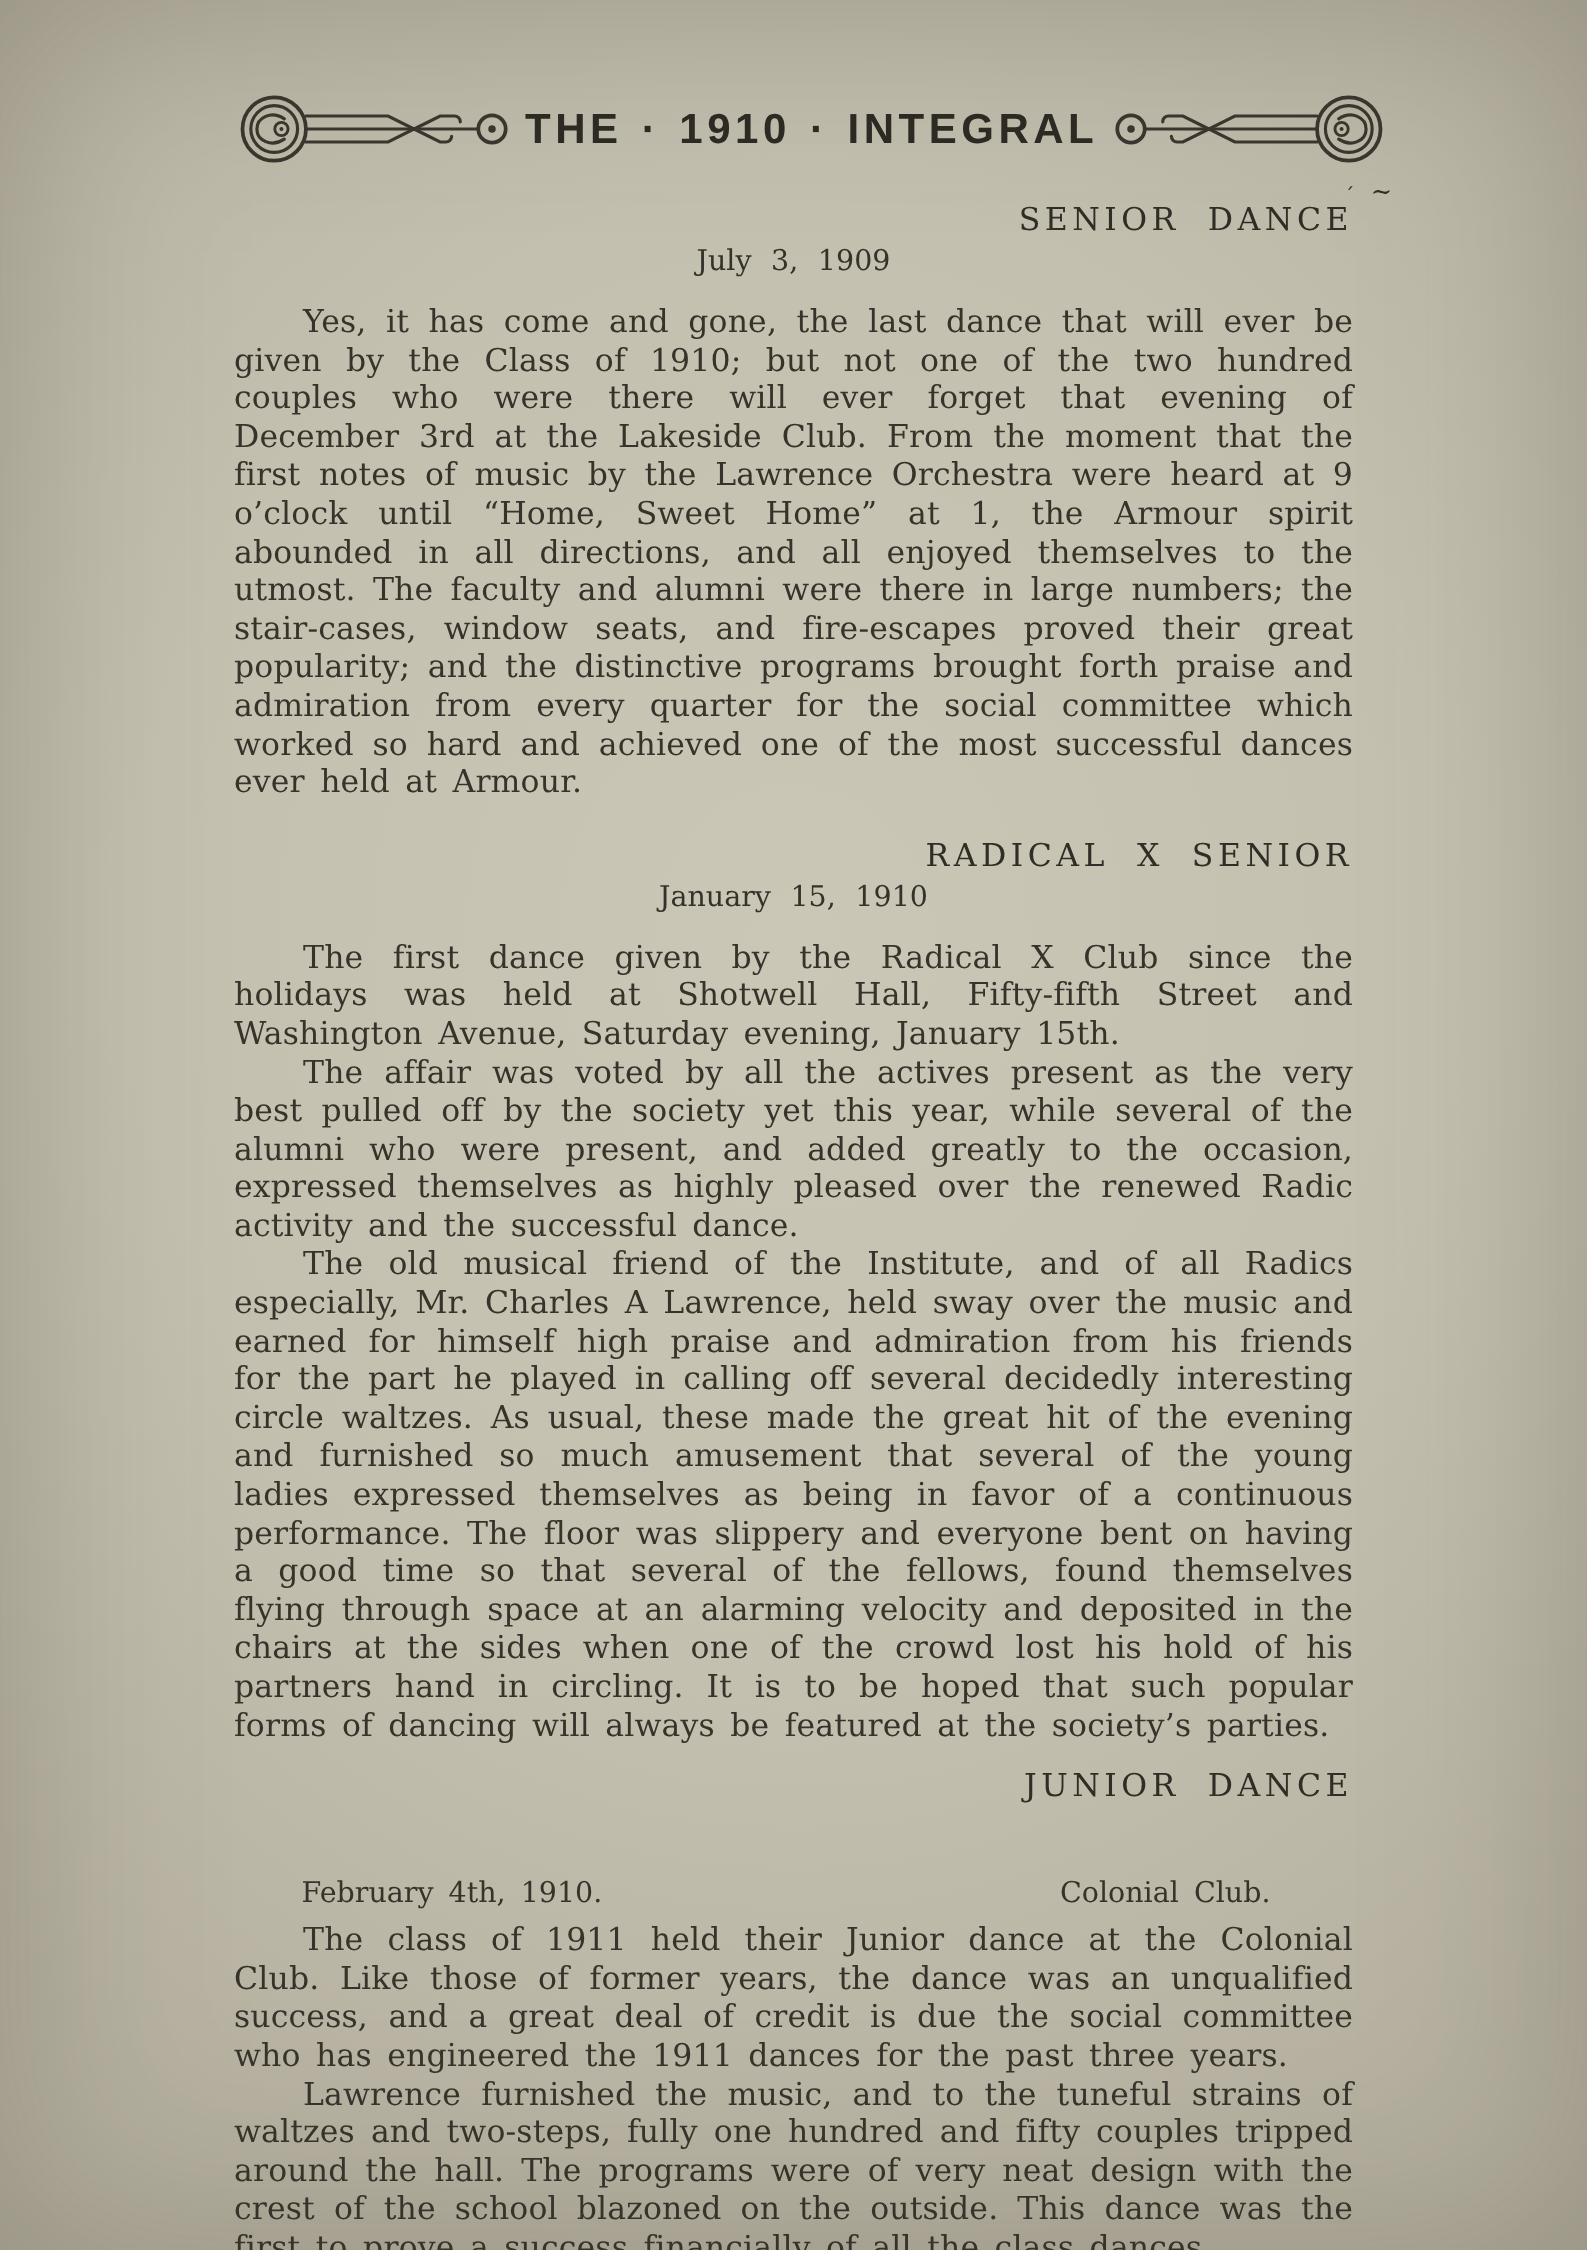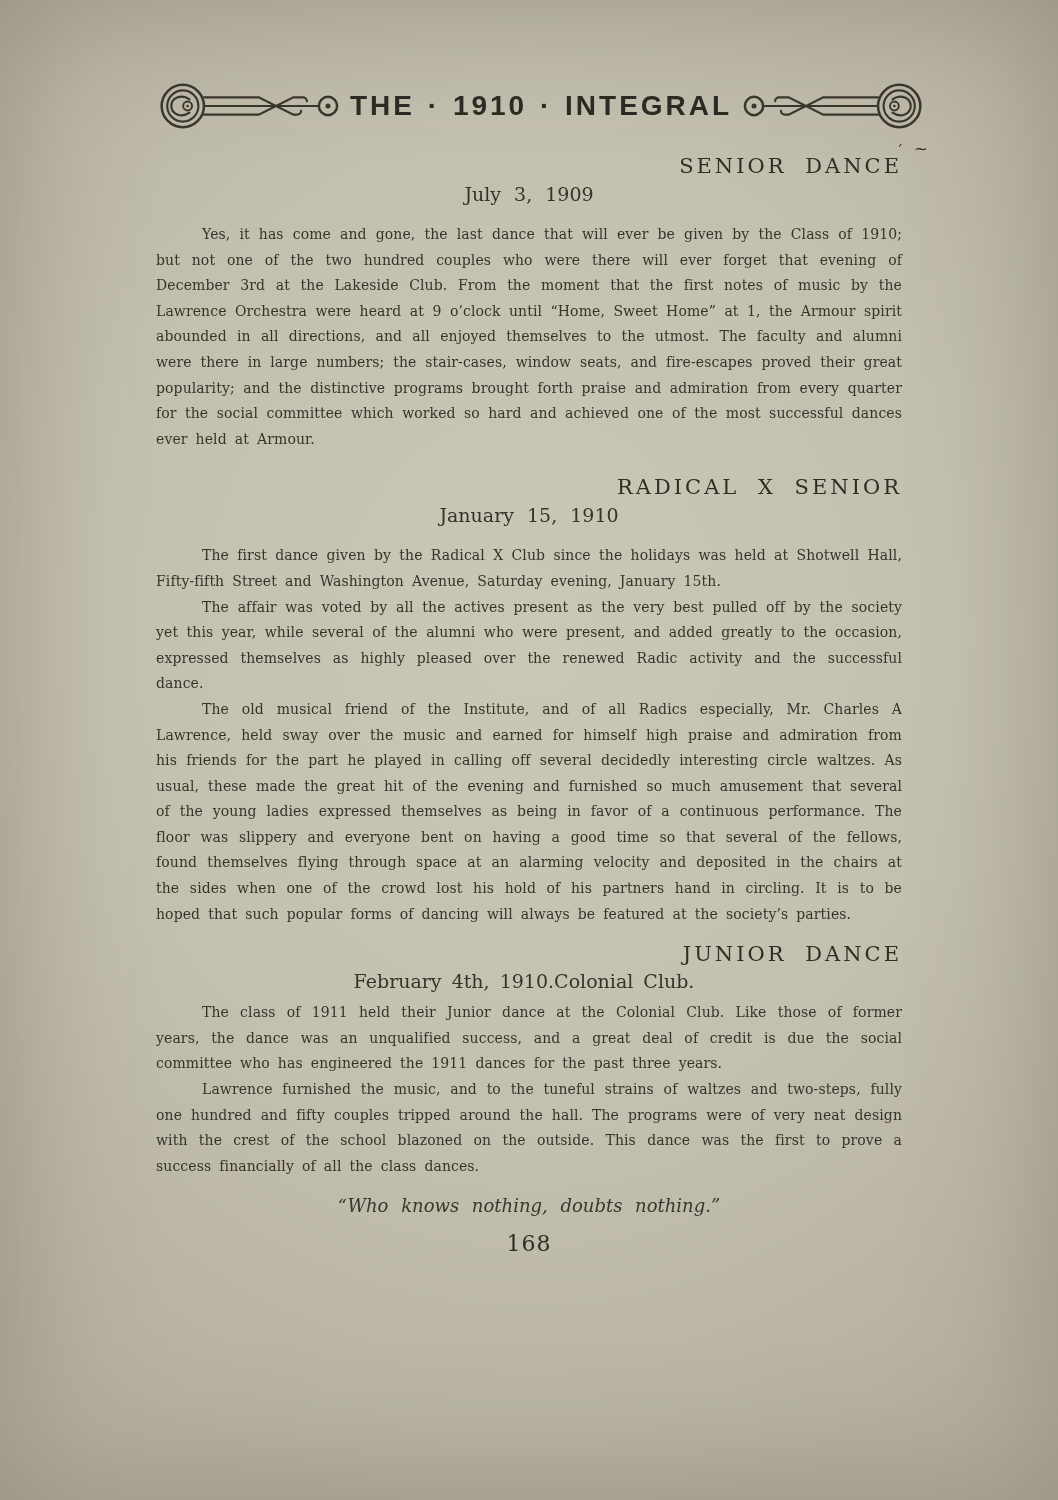--- a/index.html
+++ b/index.html
@@ -10,21 +10,21 @@
     background:radial-gradient(ellipse 75% 60% at 50% 42%, #cbc7b7 0%, #c4c0b0 55%, #b5b0a0 100%);
     box-shadow:inset 0 0 140px rgba(92,86,68,.35);
     font-family:"DejaVu Serif","Liberation Serif",serif;
     color:#37332b;
     overflow:hidden;
   }
   .content{width:746px;margin:0 auto;}
   
   .header-row{
     display:flex;align-items:center;justify-content:space-between;
-    padding-top:81px;height:50px;box-sizing:content-box;
+    padding-top:61px;height:50px;box-sizing:content-box;
   }
   .ornament{width:194px;height:50px;flex:0 0 auto;}
   .ornament svg{width:100%;height:100%;display:block;}
   .ornament.right svg{transform:scaleX(-1);}
   .masthead{
     flex:1 1 auto;text-align:center;
     font-family:"Liberation Sans","DejaVu Sans",sans-serif;
     font-weight:bold;font-size:28px;letter-spacing:3px;word-spacing:2px;
     color:#2d2a23;white-space:nowrap;
   }
@@ -34,33 +34,33 @@
     color:#302d26;
   }
   .sec-heading .hwrap{position:relative;display:inline-block;}
   .accent-mark{position:absolute;right:-1px;top:-11px;font-size:14px;letter-spacing:0;}
   .squiggle-mark{position:absolute;right:-26px;top:-16px;font-size:17px;letter-spacing:0;}
   .sec-date{
     text-align:center;font-size:19px;word-spacing:7px;margin-top:5px;color:#35322a;
   }
   
   .para{
-    margin:0;font-size:14px;line-height:25.6px;
+    margin:0;font-size:21px;line-height:25.6px;
     text-align:justify;text-indent:46px;word-spacing:3.5px;letter-spacing:.1px;
   }
   .para.first{margin-top:17px;}
   .sec{margin-top:23px;}
   .sec.tight{margin-top:15px;}
   
   .date-row{
-    display:flex;justify-content:center;align-items:baseline;
+    display:flex;justify-content:space-between;align-items:baseline;
     font-size:19px;margin-top:4px;word-spacing:4px;
   }
   .date-row .left{margin-left:45px;}
-  .date-row .right{margin-right:55px;}
+  .date-row .right{margin-right:55px;margin-top:45px;}
   
   .quote{
     text-align:center;font-style:italic;font-size:18px;word-spacing:7px;
     margin-top:16px;color:#3a362e;
   }
   .folio{
     text-align:center;font-size:22px;margin-top:15px;letter-spacing:1px;color:#302d26;
   }
 </style>
 </head>

